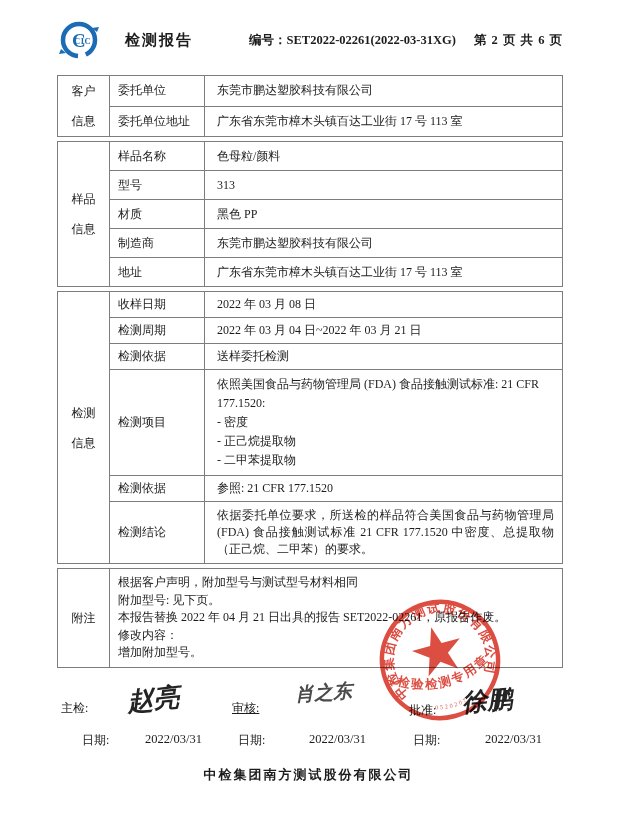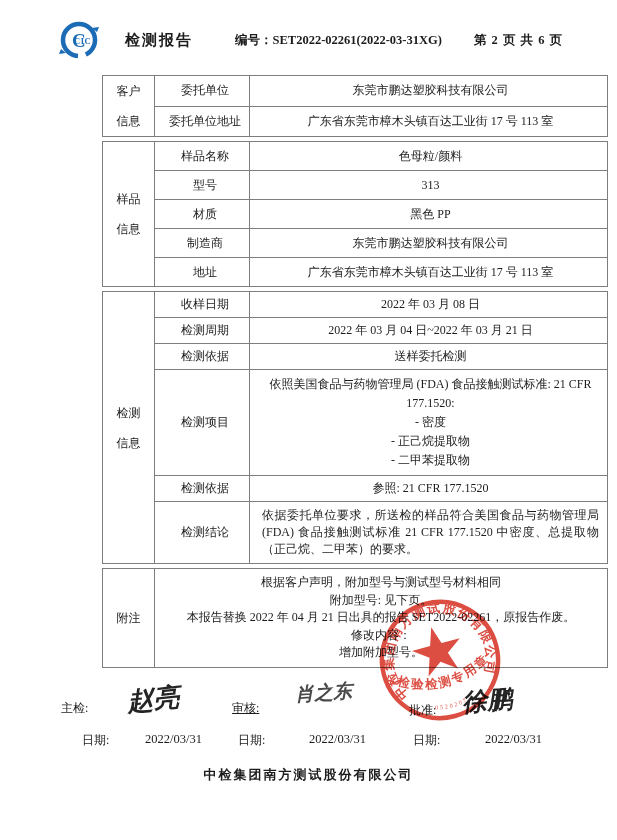--- a/index.html
+++ b/index.html
@@ -11,27 +11,27 @@
     color:#1c1c1c;
   }
 
   
   .hdr {
     position:absolute; top:18px; left:57px; width:506px; height:44px;
     display:flex; align-items:center;
   }
   .hdr .logo { width:44px; height:42px; flex:0 0 auto; }
   .hdr-title { font-weight:bold; font-size:15px; margin-left:24px; letter-spacing:2px; }
-  .hdr-no { font-weight:bold; font-size:12.5px; margin-left:42px; white-space:nowrap; }
+  .hdr-no { font-weight:bold; font-size:12.5px; margin-left:56px; white-space:nowrap; }
   .hdr-pages { font-weight:bold; font-size:12.5px; margin-left:auto; white-space:nowrap; letter-spacing:1px; }
 
   
-  .tblwrap { position:absolute; top:75px; left:57px; width:437px;margin-left:45px; }
+  .tblwrap { position:absolute; top:75px; left:57px; width:437px; }
   table { border-collapse:collapse; width:506px; table-layout:fixed; margin-bottom:4px; }
-  td { border:1px solid #7d7d7d; font-size:12px; vertical-align:middle;text-align:center; }
+  td { border:1px solid #7d7d7d; font-size:12px; vertical-align:middle; }
   col.c1 { width:52px; } col.c2 { width:95px; }
   td.sec { text-align:center; white-space:pre-line; line-height:30px; }
   td.lbl { padding:2px 2px 2px 8px; height:29px; }
   td.val { padding:2px 8px 2px 12px; height:29px; }
   tr.h26 td.lbl, tr.h26 td.val { height:26px; }
   td.multi { white-space:pre-line; line-height:19px; padding:5px 8px 5px 12px; }
   td.para  { line-height:17px; padding:5px 8px 5px 12px; text-align:justify; }
   td.notes { white-space:pre-line; line-height:17.5px; padding:5px 8px 5px 8px; vertical-align:top; }
 
   

